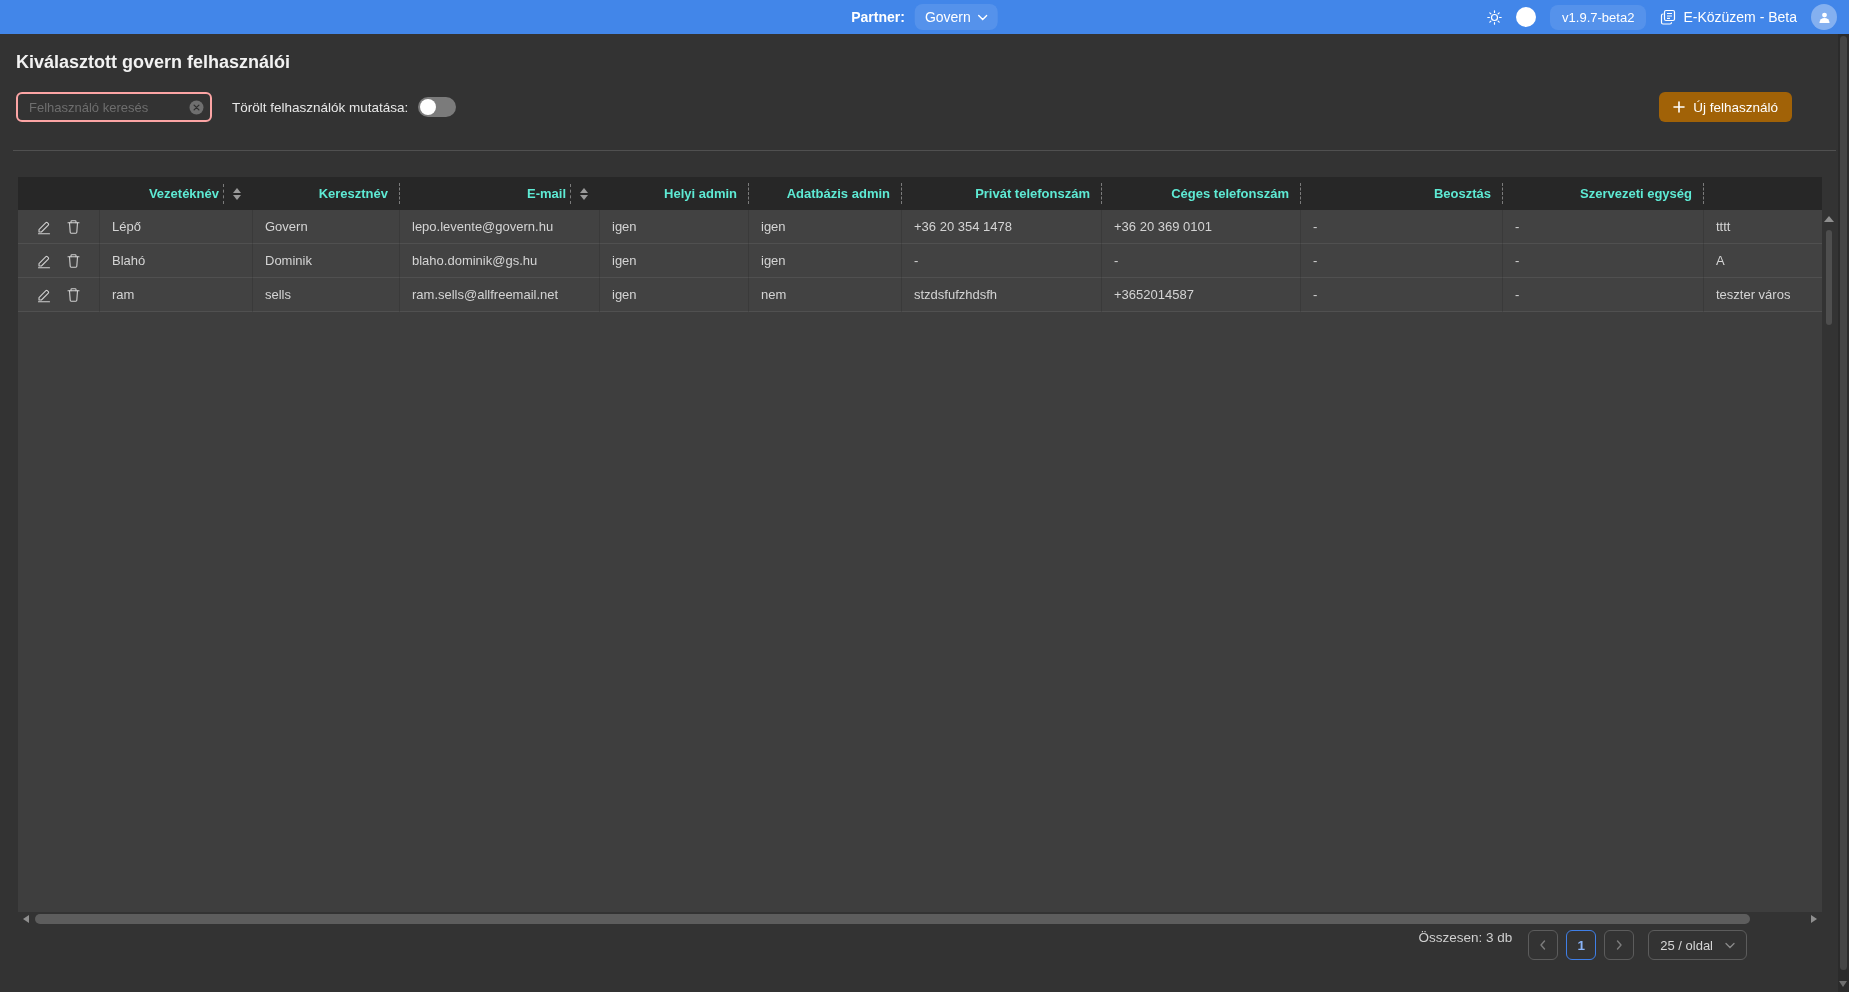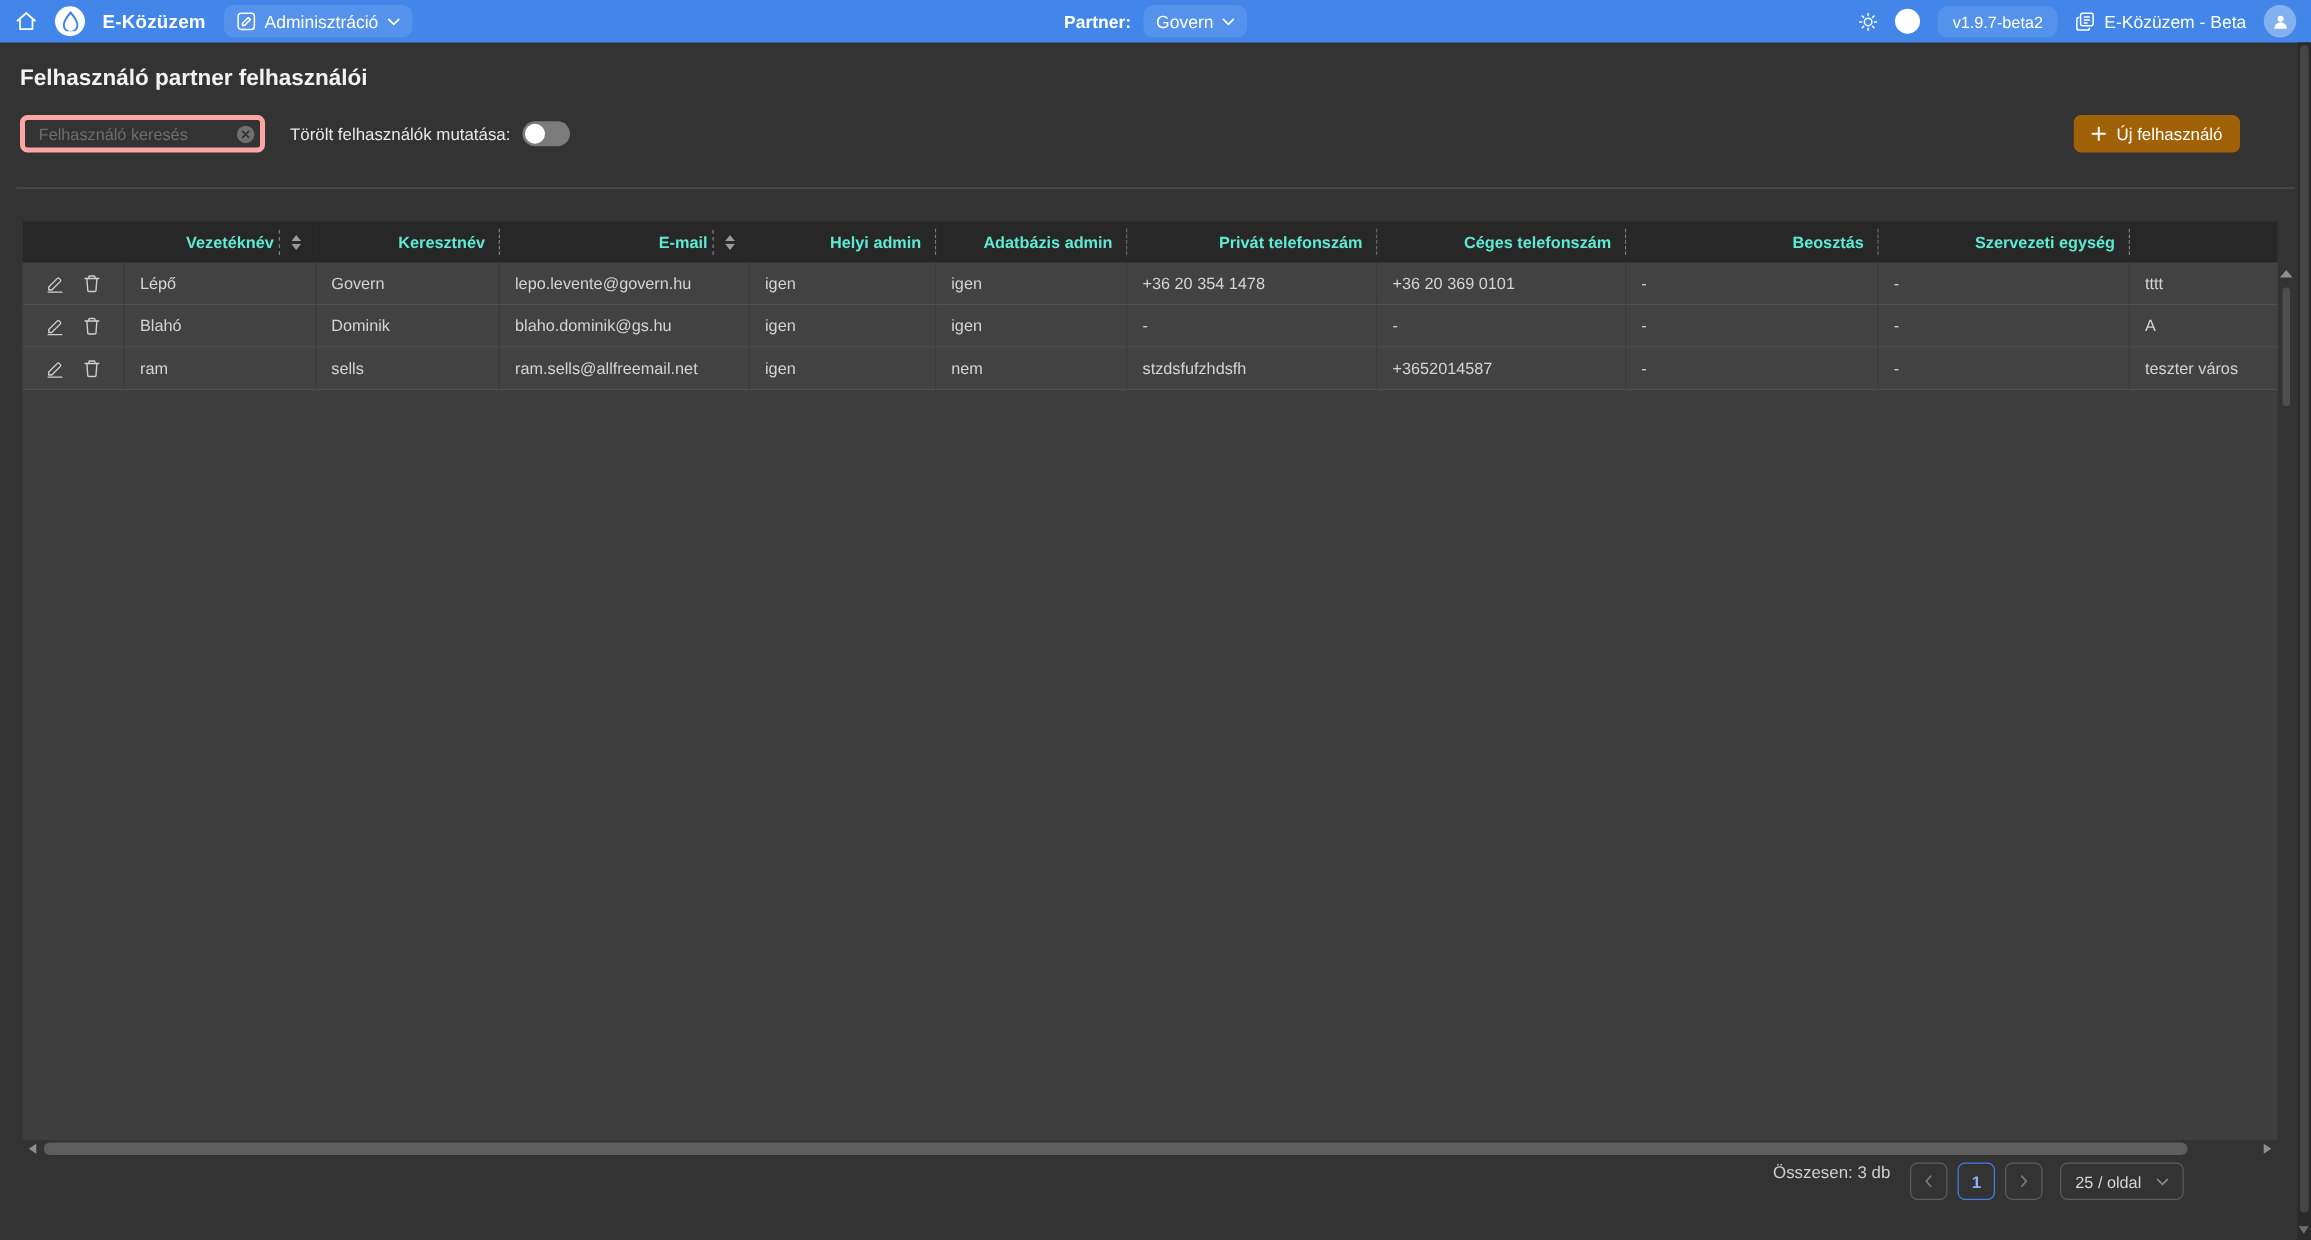--- a/index.html
+++ b/index.html
@@ -52,21 +52,21 @@
     position:absolute; top:52px; left:16px;
     font-size:18px; font-weight:bold; color:#f2f2f2;
   }
   .controls {
     position:absolute; top:92px; left:16px; right:57px; height:30px;
     display:flex; align-items:center;
   }
   .search-box { position:relative; width:196px; height:30px; }
   .search-box input {
     width:100%; height:100%;
-    background:#333333; border:4px solid #fca5a5; border-radius:6px;
+    background:#333333; border:2px solid #fca5a5; border-radius:6px;
     padding:0 30px 0 11px; color:#d9d9d9; font-size:13px;
     font-family:"Liberation Sans", sans-serif; outline:none;
   }
   .search-box input::placeholder { color:#6e6e6e; }
   .search-clear { position:absolute; right:8px; top:8px; cursor:pointer; line-height:0; }
   .toggle-label { margin-left:20px; font-size:13.5px; color:#e8e8e8; }
   .switch {
     margin-left:10px; width:38px; height:20px; border-radius:10px;
     background:#7b7b7b; position:relative; cursor:pointer; flex:0 0 auto;
   }
@@ -163,44 +163,20 @@
   .page-scroll .arrow-down {
     position:absolute; bottom:5px; left:1px; width:0; height:0;
     border-left:4.5px solid transparent; border-right:4.5px solid transparent;
     border-top:6px solid #6f6f6f; cursor:pointer;
   }
 </style>
 </head>
 <body>
 
 <div class="topbar">
-  <div class="tb-left">
-    <span class="icon-btn">
-      <svg width="18" height="18" viewBox="0 0 18 18" fill="none" stroke="#ffffff" stroke-width="1.4" stroke-linecap="round" stroke-linejoin="round">
-        <path d="M2 8.6 9 2.4l7 6.2"></path>
-          <path d="M4 7.6V15.2h10V7.6"></path>
-      </svg>
-    </span>
-    <span class="logo-circle">
-      <svg width="13" height="16" viewBox="0 0 13 16">
-        <path d="M6.5 1C6.5 1 1 7.6 1 11a5.5 5.5 0 0 0 11 0C12 7.6 6.5 1 6.5 1Z" fill="#ffffff" stroke="#4286e9" stroke-width="1.6"></path>
-      </svg>
-    </span>
-    <span class="brand">E-Közüzem</span>
-    <span class="tb-pill">
-      <svg width="16" height="16" viewBox="0 0 16 16" fill="none" stroke="#ffffff" stroke-width="1.2" stroke-linejoin="round">
-        <rect x="1.5" y="1.5" width="13" height="13" rx="2.5"></rect>
-        <path d="M5 9.6 9.6 5l1.7 1.7-4.6 4.6H5z"></path>
-      </svg>
-      <span>Adminisztráció</span>
-      <svg width="10" height="7" viewBox="0 0 10 7" fill="none" stroke="#ffffff" stroke-width="1.4" stroke-linecap="round">
-        <path d="M1 1.5 5 5.5 9 1.5"></path>
-      </svg>
-    </span>
-  </div>
 
   <div class="tb-center">
     <span class="partner-label">Partner:</span>
     <span class="tb-pill">
       <span>Govern</span>
       <svg width="10" height="7" viewBox="0 0 10 7" fill="none" stroke="#ffffff" stroke-width="1.4" stroke-linecap="round">
         <path d="M1 1.5 5 5.5 9 1.5"></path>
       </svg>
     </span>
   </div>
@@ -224,21 +200,21 @@
     </span>
     <span class="avatar">
       <svg width="15" height="15" viewBox="0 0 16 16" fill="#ffffff">
         <circle cx="8" cy="5.4" r="2.6"></circle>
         <path d="M2.6 13.8a5.4 5.4 0 0 1 10.8 0z"></path>
       </svg>
     </span>
   </div>
 </div>
 
-<div class="page-title">Felhasználó partner felhasználói</div>
+<div class="page-title">Kiválasztott govern felhasználói</div>
 
 <div class="controls">
   <div class="search-box">
     <input type="text" placeholder="Felhasználó keresés" style="">
     <span class="search-clear">
       <svg width="15" height="15" viewBox="0 0 15 15">
         <circle cx="7.5" cy="7.5" r="7" fill="#6f6f6f"></circle>
         <path d="M5.1 5.1l4.8 4.8M9.9 5.1l-4.8 4.8" stroke="#2f2f2f" stroke-width="1.3" stroke-linecap="round"></path>
       </svg>
     </span>

